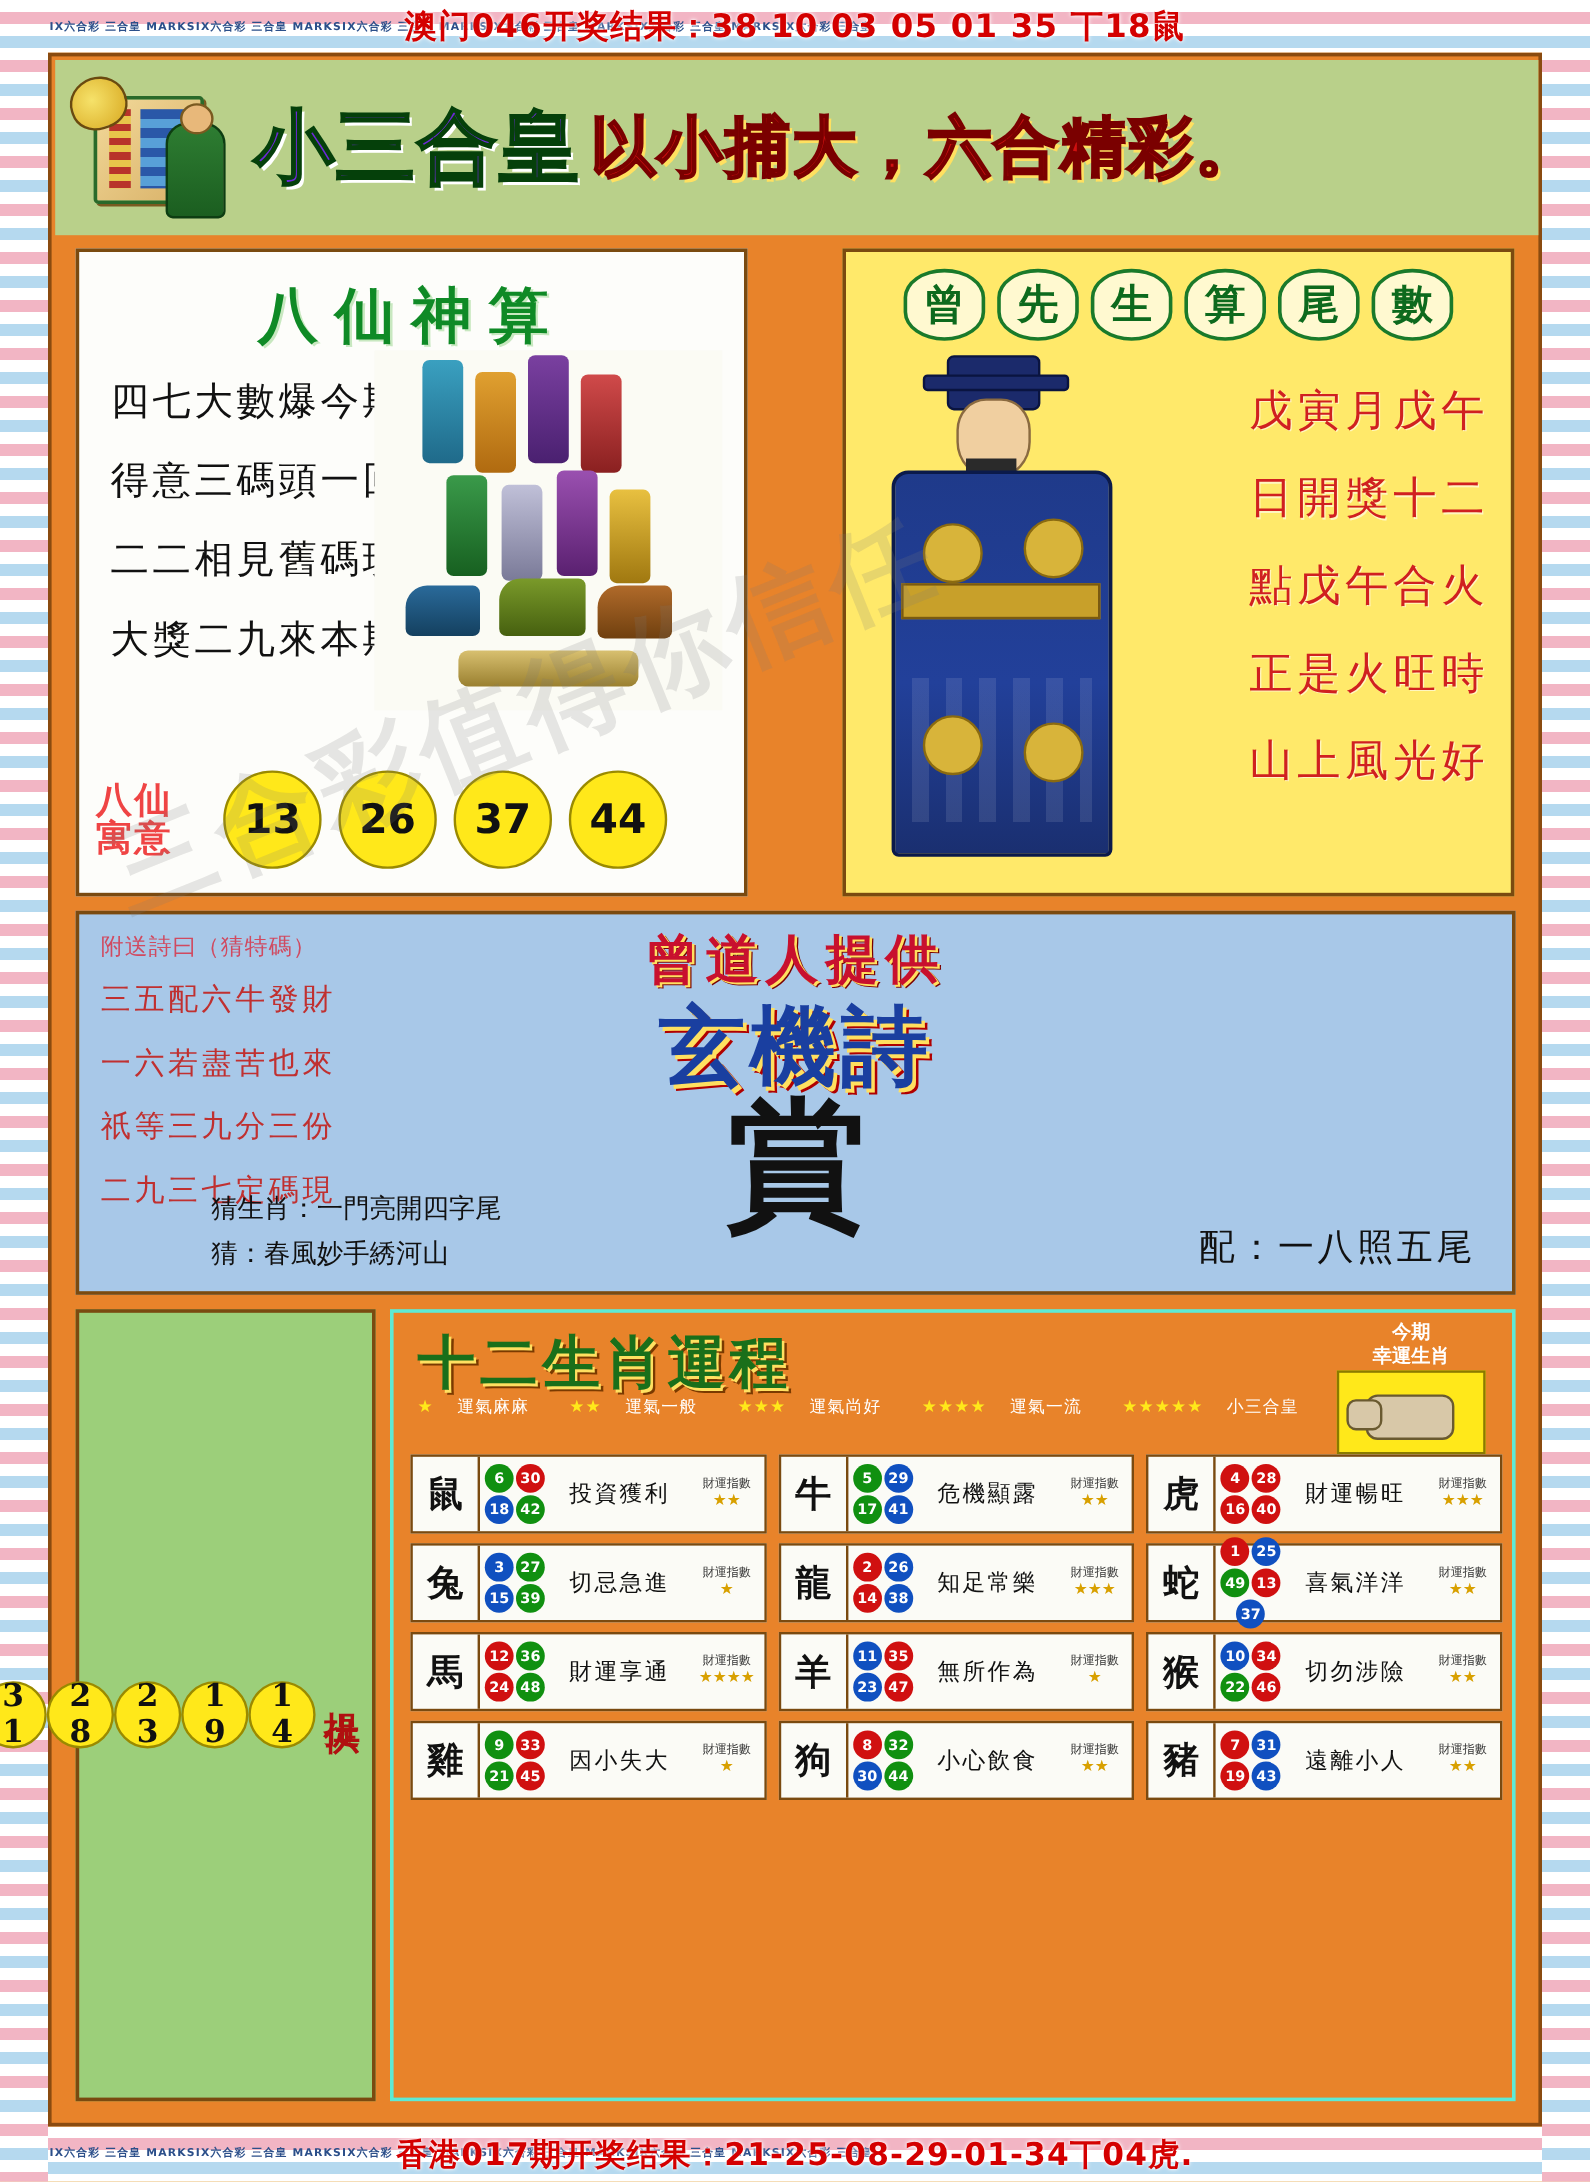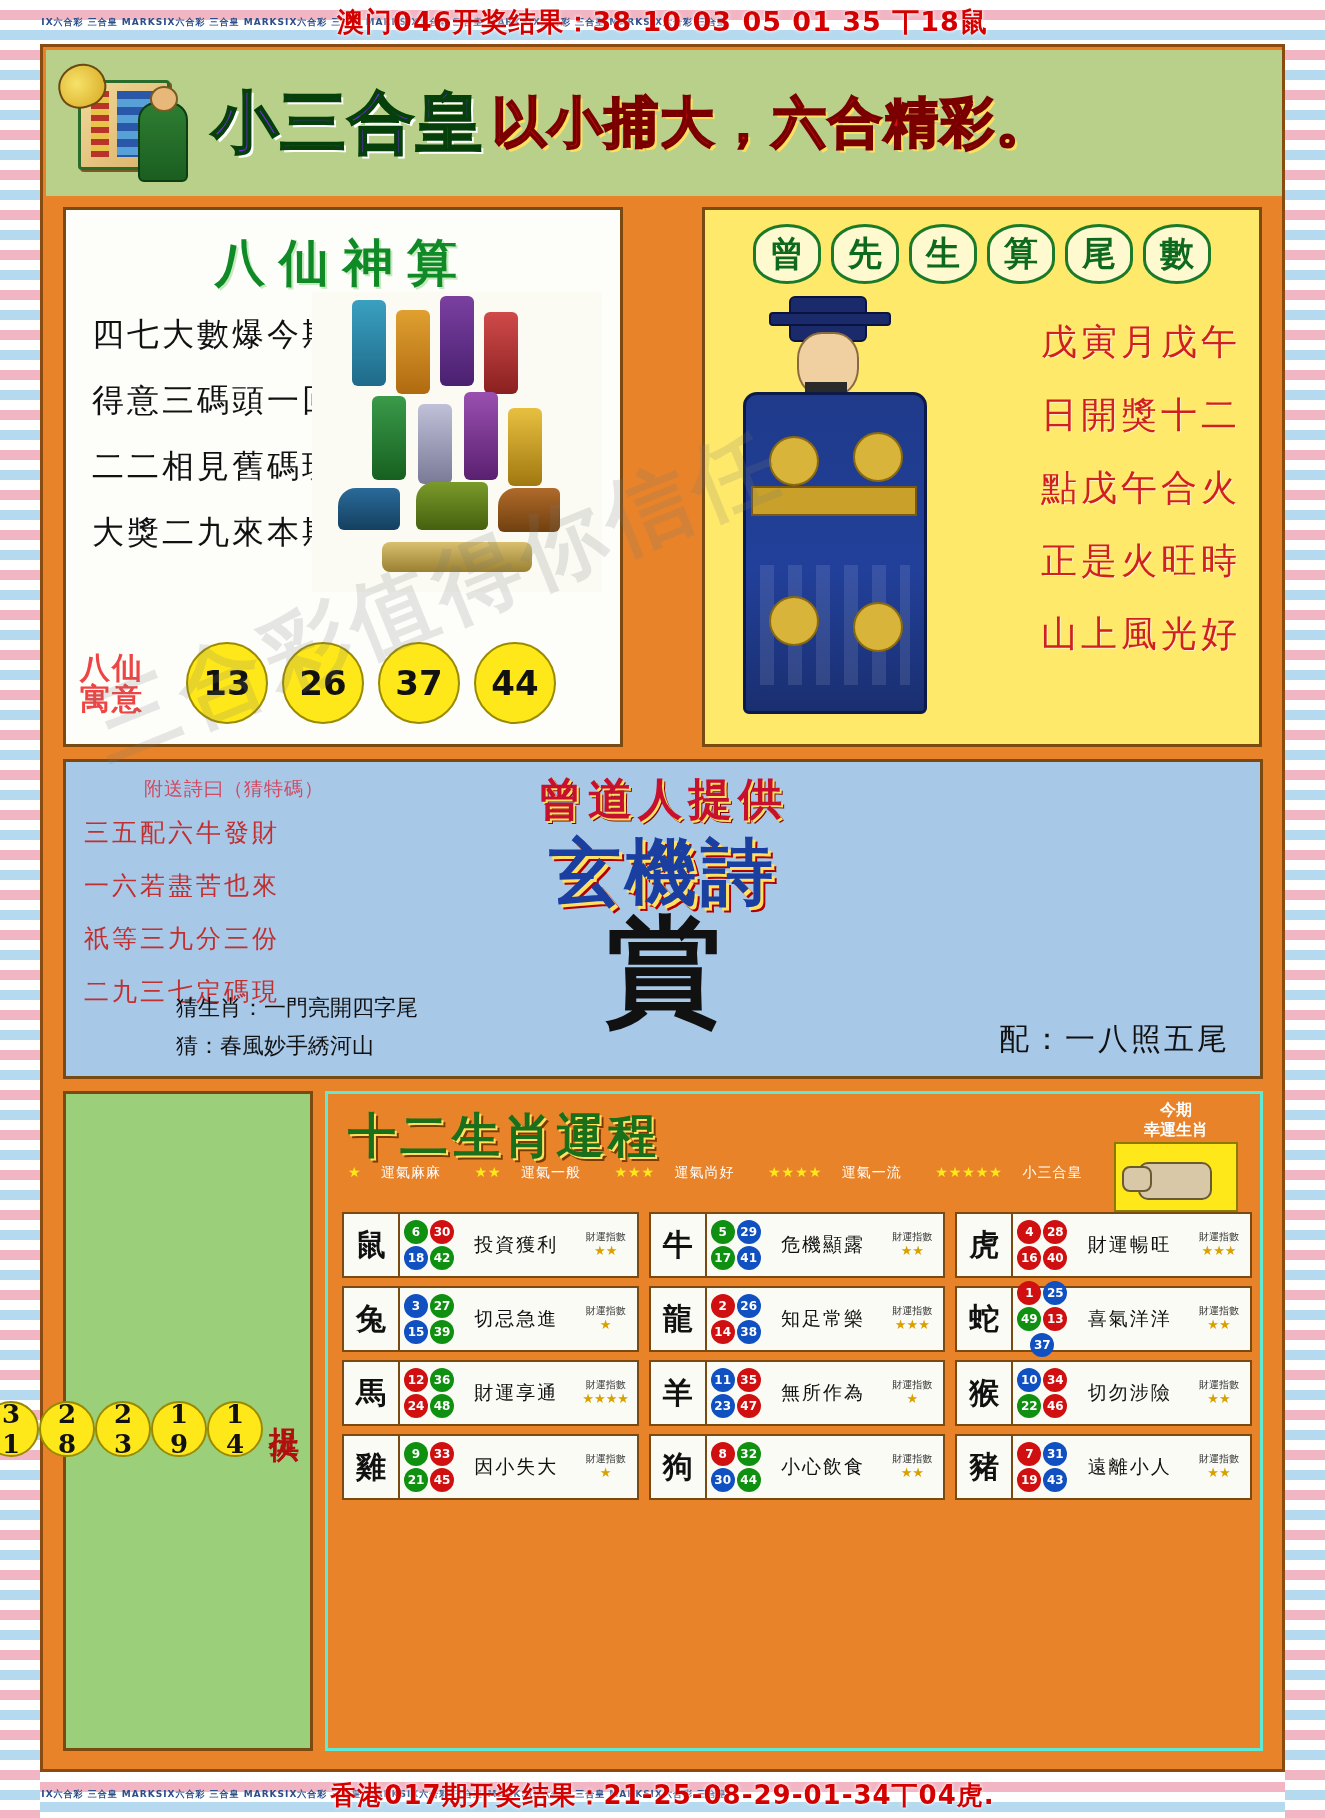--- a/index.html
+++ b/index.html
@@ -174,21 +174,21 @@
   .zf-sash{position:absolute;left:34px;top:190px;width:162px;height:26px;background:#c8a02a;border:2px solid #7a5a10;}
   .zf-circ{position:absolute;width:46px;height:46px;border-radius:50%;background:#d8b43a;border:2px solid #8a6a10;}
   
   #panel-poem{
     position:absolute;left:20px;top:712px;width:1200px;height:320px;
     background:#a8c8e8;border:3px solid #7a4a10;box-sizing:border-box;
   }
   .side-col{position:absolute;top:14px;width:300px;}
   #poem-left-col{left:18px;}
   #poem-right-col{right:18px;text-align:right;}
-  .side-col .hdr{font-size:19px;color:#d04a60;margin-bottom:14px;letter-spacing:1px;text-align:center;}
+  .side-col .hdr{font-size:19px;color:#d04a60;margin-bottom:14px;letter-spacing:1px;}
   .side-col .ln{font-size:25px;color:#c03030;margin-bottom:20px;letter-spacing:3px;
     font-family:"DejaVu Serif","Liberation Serif",serif;}
   #poem-center{
     position:absolute;left:50%;top:8px;transform:translateX(-50%);
     width:520px;text-align:center;
   }
   .pc-l1{font-size:44px;font-weight:bold;color:#c8102e;letter-spacing:6px;
     text-shadow:2px 2px 0 #ffe060, 3px 3px 0 #7a0000;}
   .pc-l2{font-size:72px;font-weight:bold;color:#1a3fa0;letter-spacing:4px;margin-top:-4px;
     text-shadow:3px 3px 0 #ffe060, 5px 5px 0 #b00000;}

